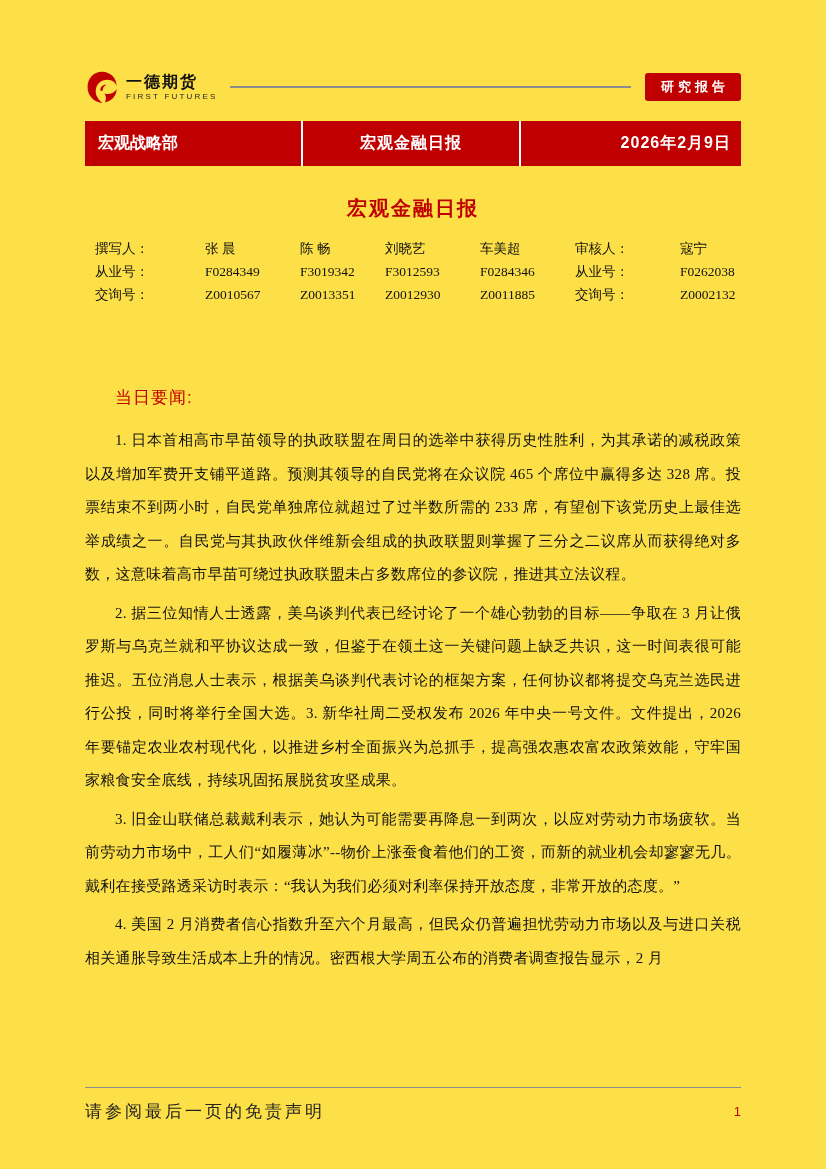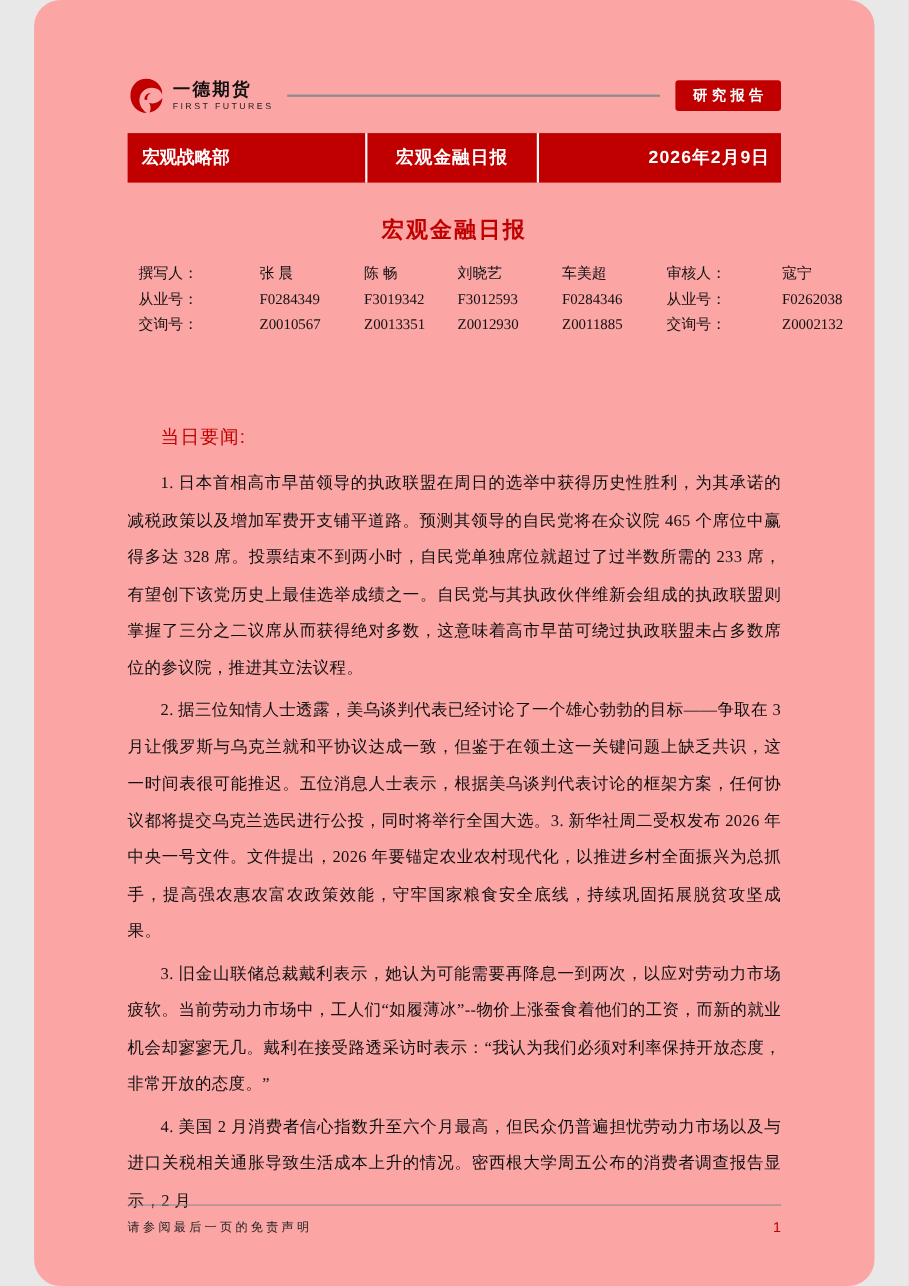--- a/index.html
+++ b/index.html
@@ -1,20 +1,20 @@
 <!DOCTYPE html>
 <html><head>
 <meta charset="utf-8">
 <style>
   * { margin:0; padding:0; box-sizing:border-box; }
   html,body { background:#e8e8e8; }
   body { font-family:"Liberation Serif", serif; }
   .page {
-    position:relative; width:764px; height:1169px; background:#fca5a5;
-    margin:0 auto; overflow:hidden;border-radius:24px;
+    position:relative; width:826px; height:1169px; background:#fde047;
+    margin:0 auto; overflow:hidden;
   }
   .content { position:absolute; left:85px; right:85px; top:0; }
 
   
   .brand-row { display:flex; align-items:center; margin-top:70px; }
   .logo { display:flex; align-items:center; gap:7px; }
   .logo svg { width:34px; height:34px; display:block; }
   .logo-text { display:flex; flex-direction:column; justify-content:center; }
   .logo-cn { font-family:"Liberation Sans", sans-serif; font-weight:bold; font-size:16px; color:#111; letter-spacing:2px; line-height:18px; }
   .logo-en { font-family:"Liberation Sans", sans-serif; font-size:8px; color:#222; letter-spacing:2.2px; line-height:11px;text-align:center; }
@@ -59,21 +59,21 @@
   .news { margin-top:15px; }
   .news p {
     font-size:15px; line-height:33.5px; color:#111;
     text-indent:2em; text-align:justify; margin-top:5px; letter-spacing:0.3px;
   }
 
   
   .footer { position:absolute; left:85px; right:85px; bottom:46px; }
   .footer-rule { height:1px; background:#8c8c8c; }
   .footer-row { display:flex; justify-content:space-between; align-items:center; margin-top:12px; }
-  .disclaimer { font-size:11px; color:#222; letter-spacing:3px; }
+  .disclaimer { font-size:17px; color:#222; letter-spacing:3px; }
   .page-num { font-size:13px; color:#c00000; font-family:"Liberation Sans", sans-serif; }
 </style>
 </head>
 <body>
 
 <div class="page">
   <div class="content">
 
     <div class="brand-row">
       <div class="logo">

